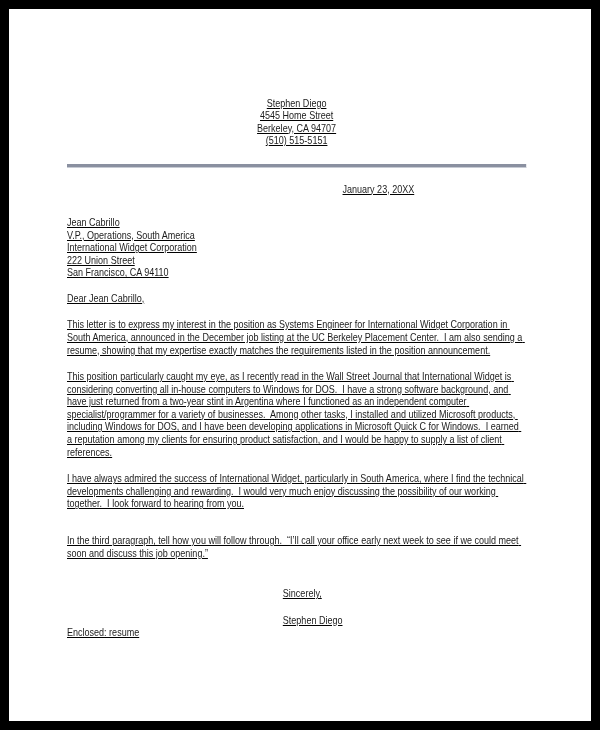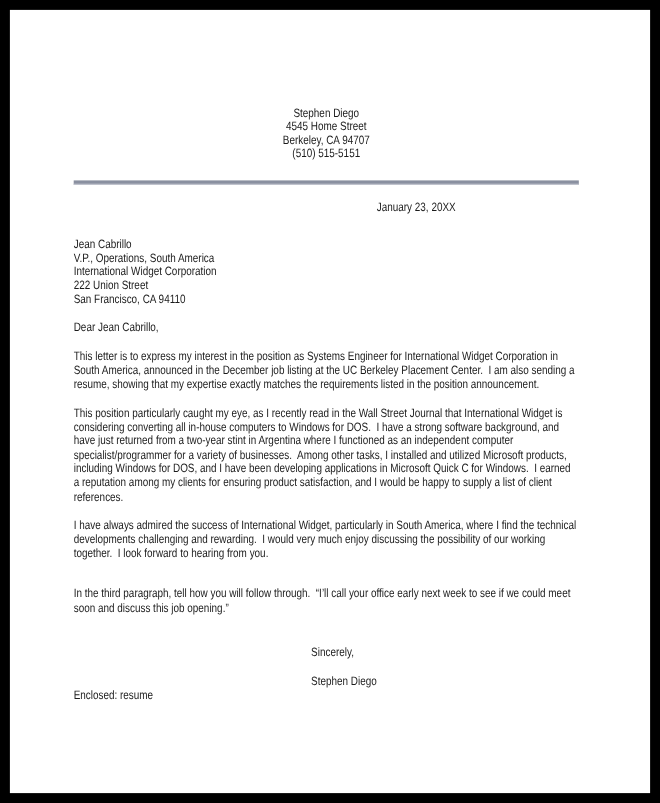--- a/index.html
+++ b/index.html
@@ -2,20 +2,21 @@
 <html><head>
 <meta charset="utf-8">
 <style>
   html, body { margin: 0; padding: 0; background: #ffffff; }
   .frame {
     width: 600px;
     height: 730px;
     background: #000000;
     box-sizing: border-box;
     padding: 9px;
+    text-decoration: underline;
   }
   .page {
     width: 100%;
     height: 100%;
     background: #ffffff;
     box-sizing: border-box;
     padding: 88px 0 0 58px;
     overflow: hidden;
     font-family: "Liberation Sans", sans-serif;
     color: #1b1b1b;

